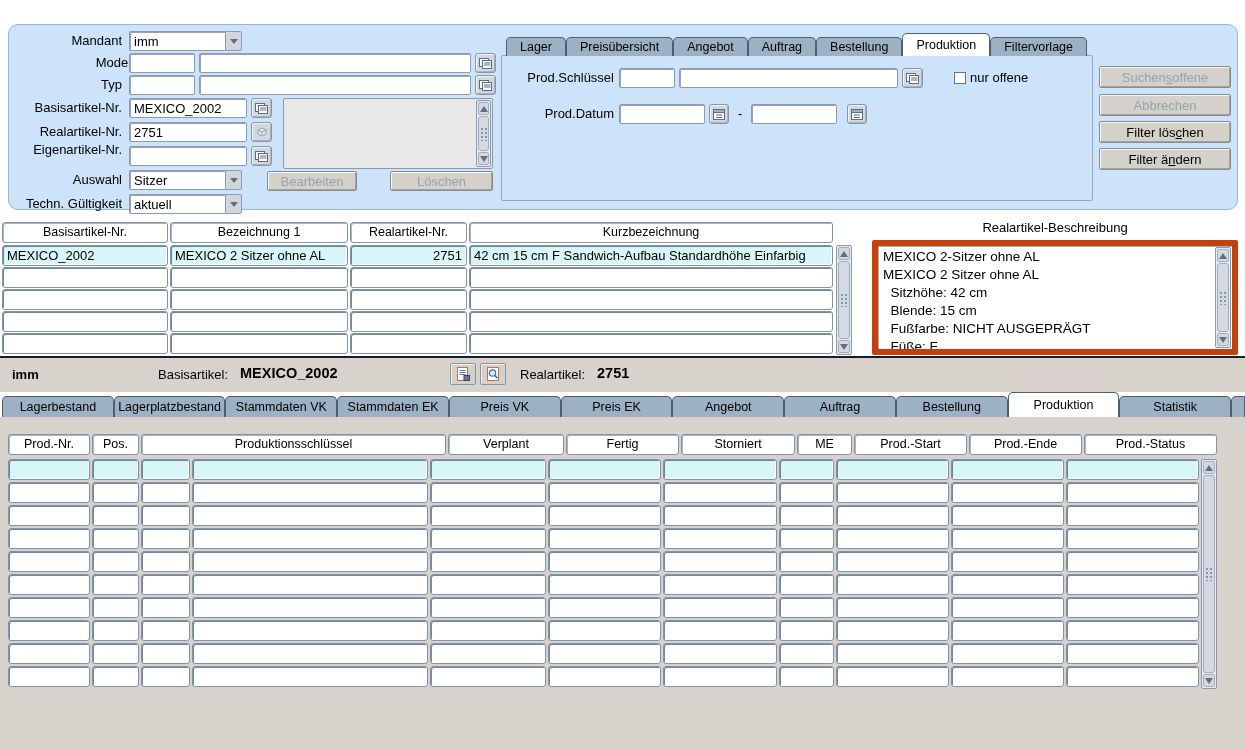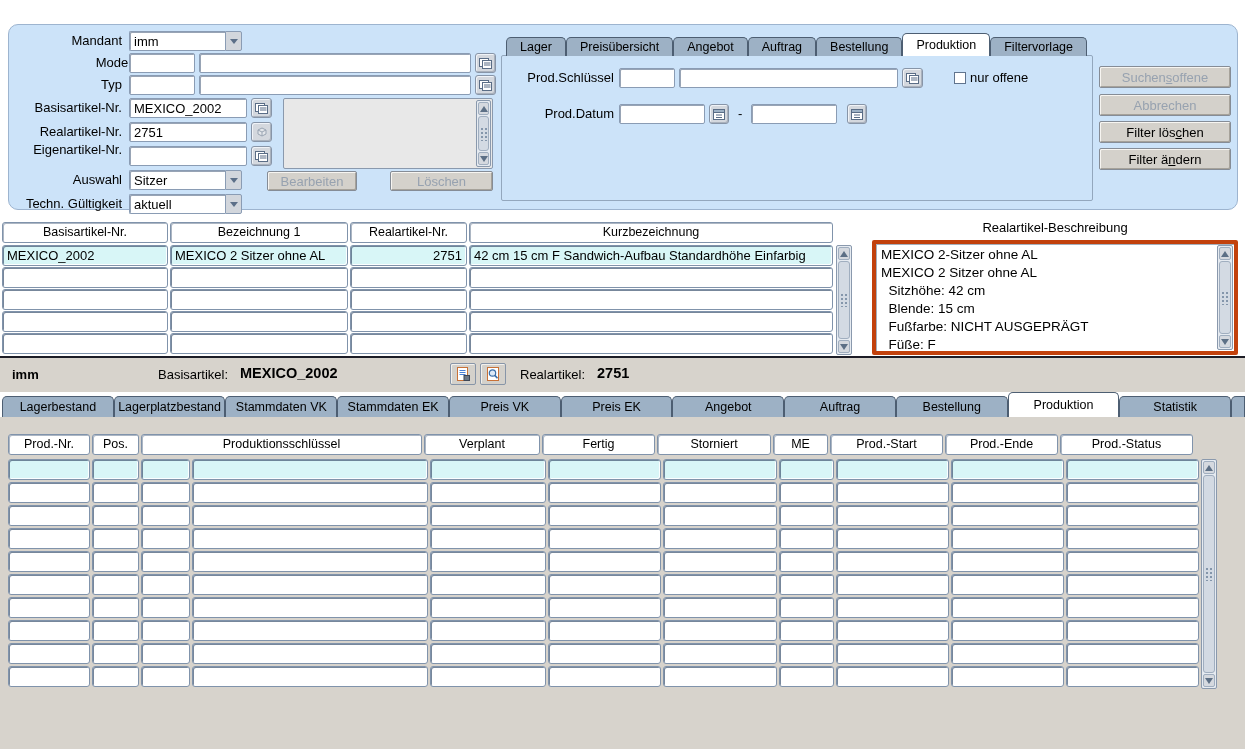--- a/index.html
+++ b/index.html
@@ -56,21 +56,21 @@
     box-shadow:inset 1px 1px 0 rgba(73,95,122,.75), inset -1px -1px 0 rgba(255,255,255,.9);
     height:21px;line-height:19px;padding:0 4px;overflow:hidden;white-space:nowrap;flex:0 0 auto;}
   .ghead{text-align:center;font-size:12.5px;box-shadow:inset 1px 1px 0 rgba(90,110,135,.5);}
   .gdata.hl{background:#d8f6f7;}
   .gdata.num{text-align:right;}
   .grow{display:flex;gap:2px;margin-bottom:1px;}
   #results-header-row{position:absolute;left:2px;top:7px;display:flex;gap:2px;}
   #results-body{position:absolute;left:2px;top:30px;}
   .besch-title{position:absolute;left:872px;top:5px;width:366px;text-align:center;font-size:13px;}
   .besch-box{position:absolute;left:872px;top:25px;width:366px;height:115px;background:#fff;
-    border:4px solid #c2410c;border-radius:2px;box-shadow:inset 1px 1px 0 rgba(73,95,122,.5);
+    border:6px solid #c2410c;border-radius:2px;box-shadow:inset 1px 1px 0 rgba(73,95,122,.5);
     padding:2px 20px 2px 5px;overflow:hidden;}
   .bline{white-space:pre;line-height:18px;font-size:13.5px;}
   
   .info-bar{position:absolute;left:0;top:356px;width:1245px;height:36px;background:#d7d3cc;
     border-top:2px solid #1c1c26;}
   .info-bar .lbl{position:absolute;top:9px;font-size:13px;}
   .info-bar .val{position:absolute;top:7px;font-size:14.5px;font-weight:bold;}
   .toolbtn{position:absolute;top:5px;width:26px;height:22px;background:#d4d1cb;
     border:1px solid #8795a8;border-radius:2px;box-shadow:inset 1px 1px 0 #f2f0ec;
     display:flex;align-items:center;justify-content:center;padding:0;}
@@ -384,21 +384,21 @@
       <div class="tab">Bestellung</div>
       <div class="tab active">Produktion</div>
       <div class="tab">Statistik</div>
     </div>
   <div class="tabrow-filler"></div>
 
   <div class="bottom-section">
     <div id="production-header-row">
         <div class="gcell ghead" style="width: 82px;">Prod.-Nr.</div>
         <div class="gcell ghead" style="width: 47px;">Pos.</div>
-        <div class="gcell ghead" style="width: 281px;">Produktionsschlüssel</div>
+        <div class="gcell ghead" style="width: 305px;">Produktionsschlüssel</div>
         <div class="gcell ghead" style="width: 116px;">Verplant</div>
         <div class="gcell ghead" style="width: 113px;">Fertig</div>
         <div class="gcell ghead" style="width: 114px;">Storniert</div>
         <div class="gcell ghead" style="width: 55px;">ME</div>
         <div class="gcell ghead" style="width: 113px;">Prod.-Start</div>
         <div class="gcell ghead" style="width: 113px;">Prod.-Ende</div>
         <div class="gcell ghead" style="width: 133px;">Prod.-Status</div>
       </div>
     <div id="production-body">
         <div class="grow">

